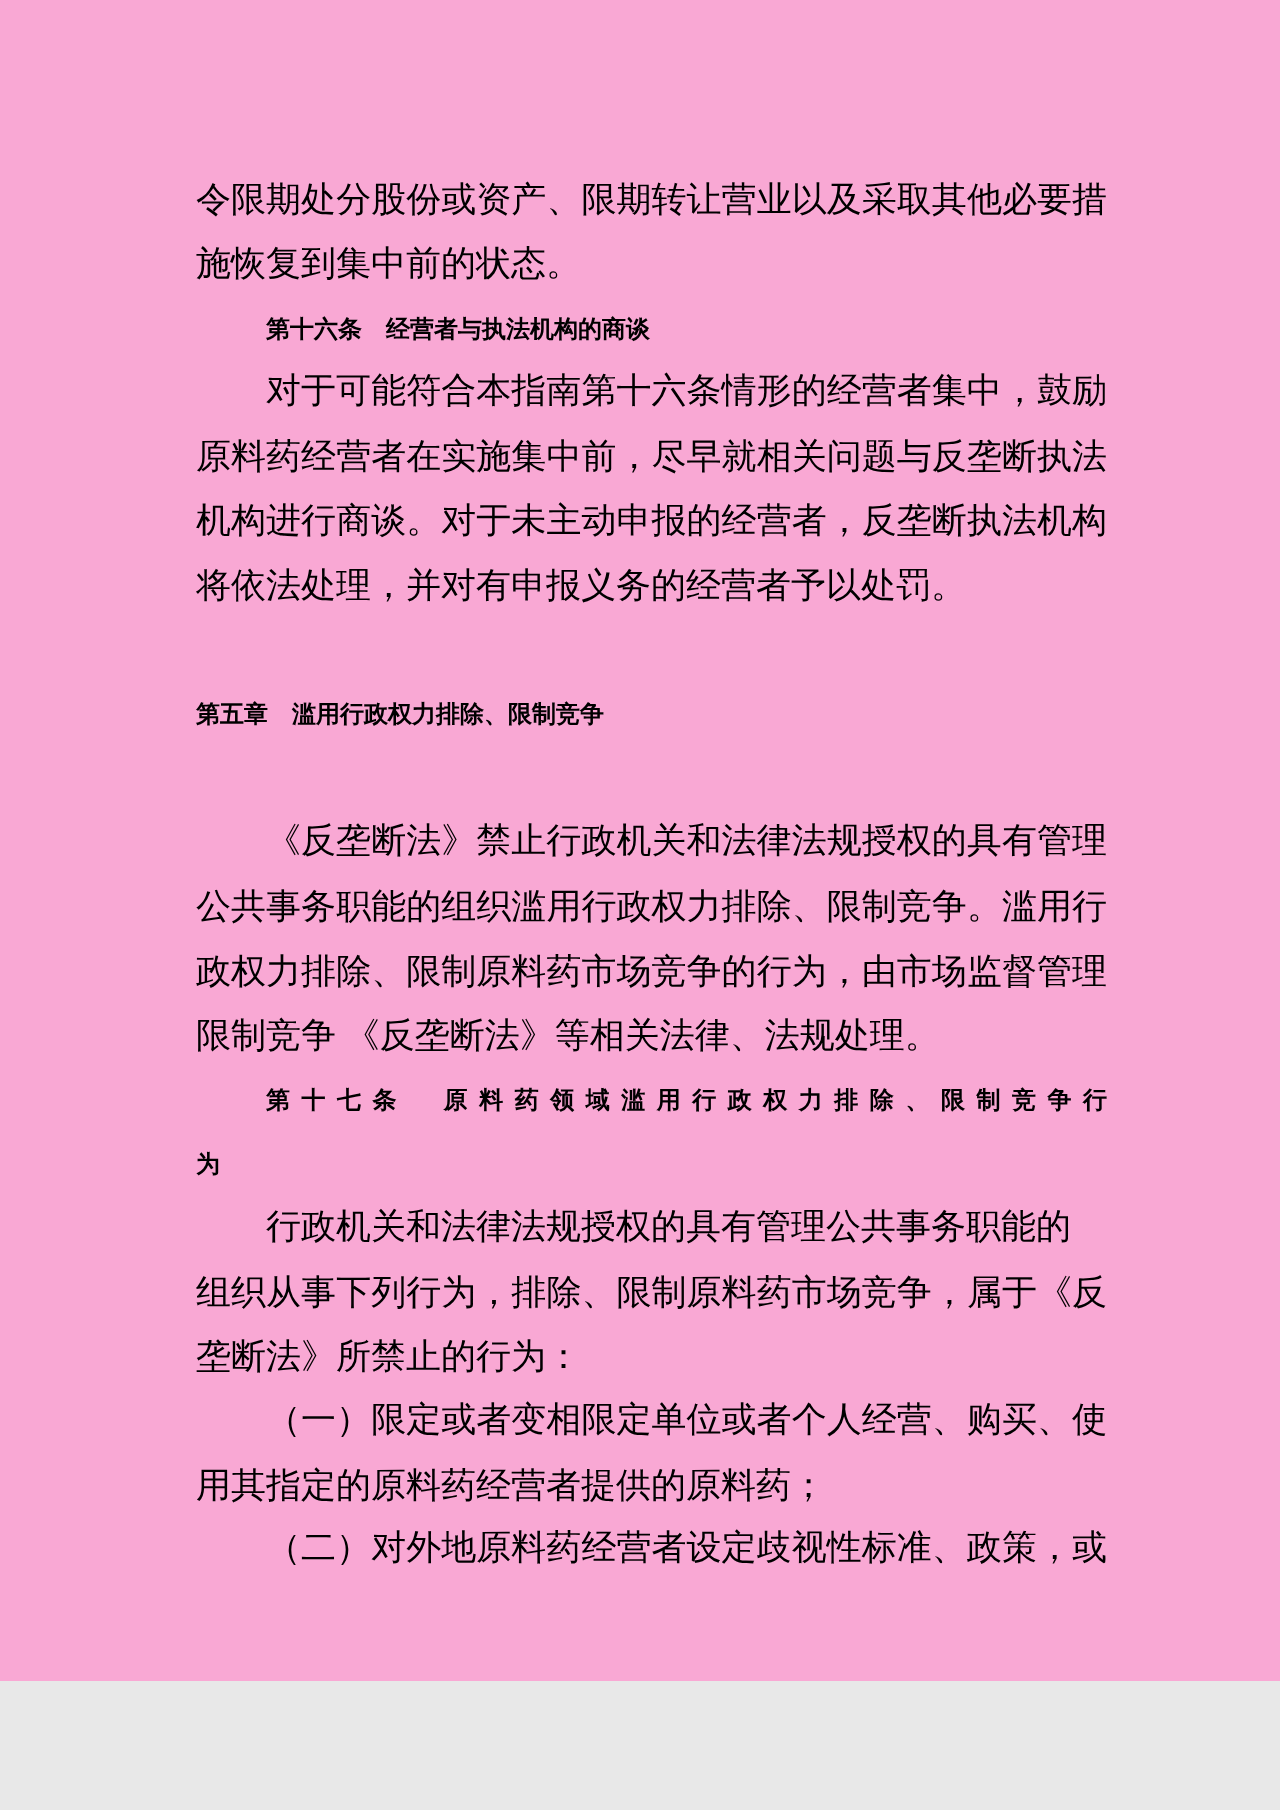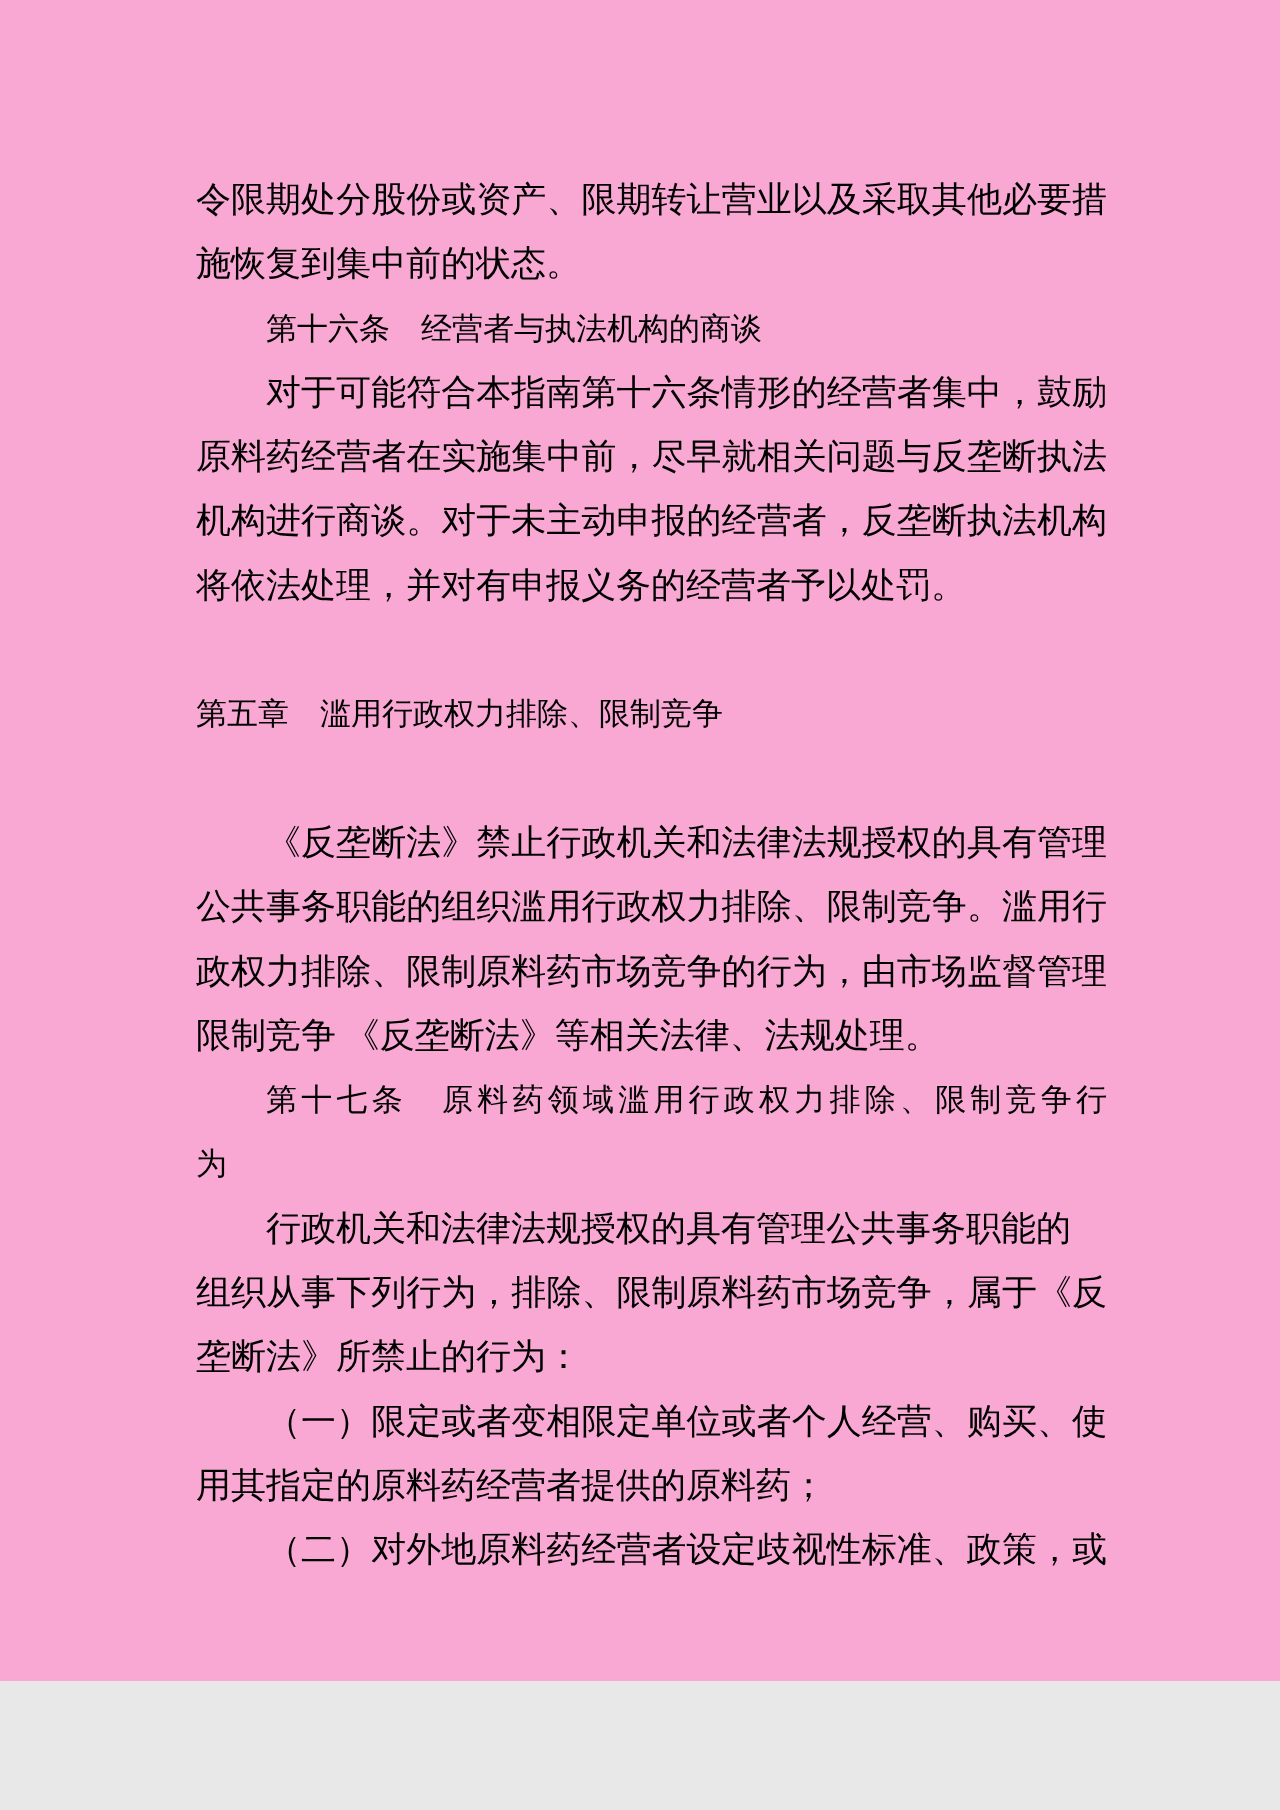--- a/index.html
+++ b/index.html
@@ -23,25 +23,25 @@
   .line {
     height: 64.3px;
     line-height: 64.3px;
     font-size: 35px;
     white-space: nowrap;
   }
   .full {
     text-align: justify;
     text-align-last: justify;
   }
-  .indent { text-indent: 70px; }
+  .indent { text-indent: 70px; font-family: Liberation Mono, monospace; }
   .heading {
     font-family: "Liberation Sans", sans-serif;
-    font-weight: normal;
-    font-size: 31px;
+    font-weight: bold;
+    font-size: 24px;
   }
   .chapter {
     text-align: left;
     margin: 64.3px 0;
   }
   .page-number {
     position: absolute;
     left: 0;
     right: 12px;
     top: 1682px;

